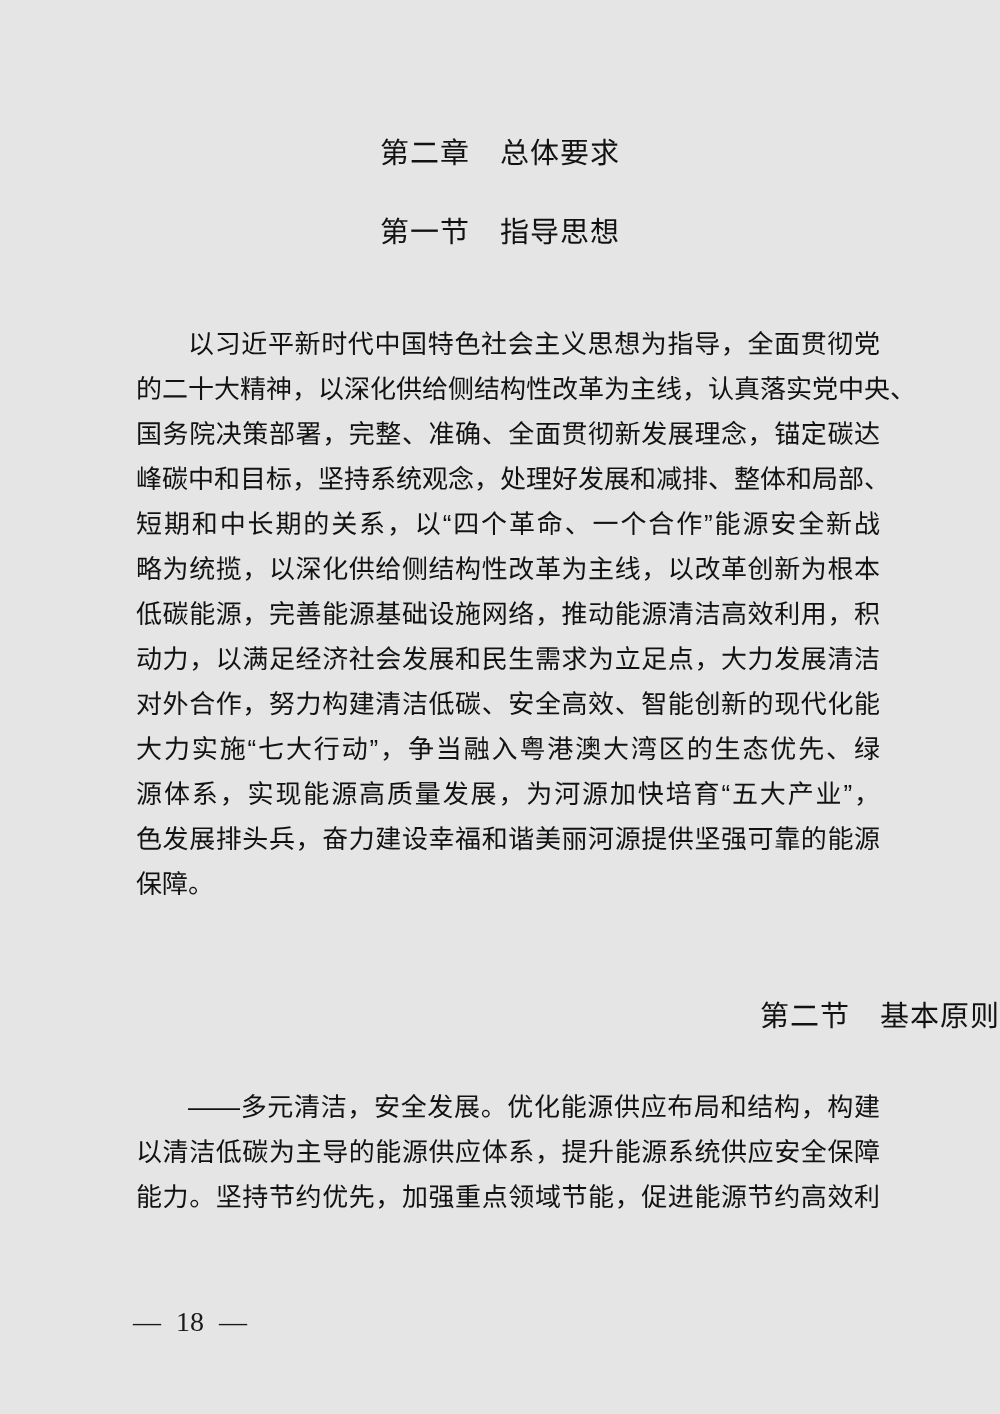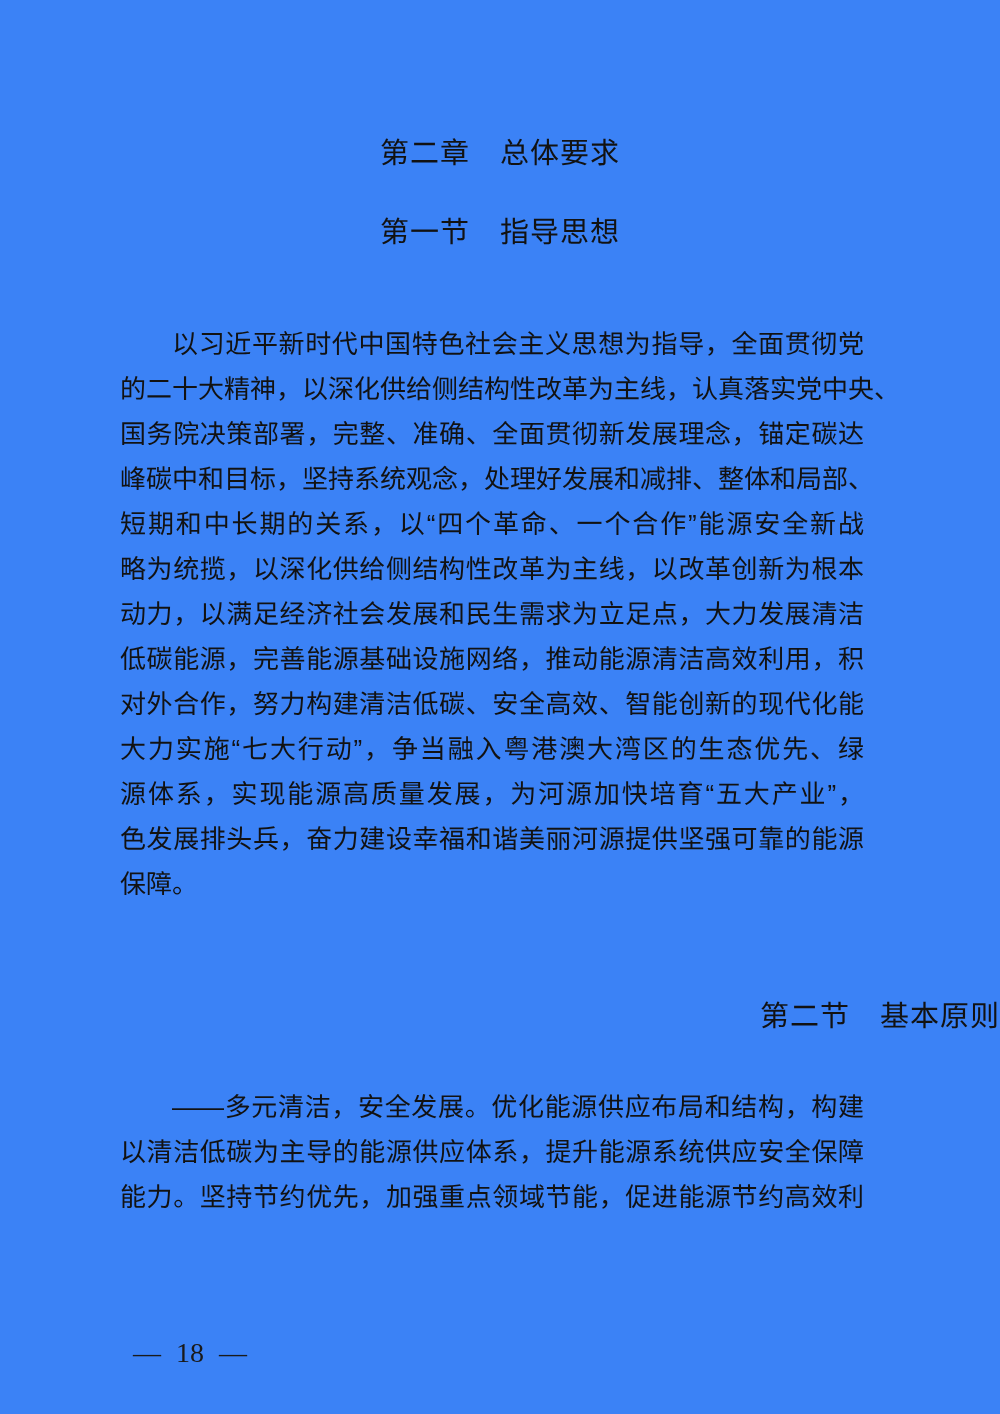--- a/index.html
+++ b/index.html
@@ -5,21 +5,21 @@
   html, body {
     margin: 0;
     padding: 0;
     background: #ffffff;
   }
   .page {
     position: relative;
     width: 1000px;
     height: 1414px;
     margin: 0 auto;
-    background: #3b82f6;
+    background: #e5e5e5;
     color: #121212;
     font-family: "Liberation Sans", sans-serif;
     overflow: hidden;
   }
   .heading {
     position: absolute;
     left: 0;
     width: 100%;
     text-align: center;
     font-size: 29px;
@@ -27,41 +27,41 @@
     font-weight: normal;
     letter-spacing: 1px;
     white-space: pre;
   }
   .chapter-heading { top: 134px; }
   .section1-heading { top: 213px; }
   .section2-heading { top: 997px; text-align: right; }
 
   .para {
     position: absolute;
-    left: 120px;
+    left: 136px;
     width: 744px;
   }
   .para-1 { top: 322px; }
   .para-2 { top: 1085px; }
 
   .para .line {
     height: 45px;
     line-height: 45px;
     font-size: 26px;
     text-align: justify;
     text-align-last: justify;
     text-justify: inter-character;
     white-space: nowrap;
   }
   .para .line:first-child { text-indent: 2em; }
   .para-1 .line:last-child { text-align-last: left; }
 
   .footer {
     position: absolute;
-    top: 1336px;
+    top: 1305px;
     left: 133px;
     font-family: "Liberation Serif", serif;
     font-size: 28px;
     line-height: 34px;
     color: #1a1a1a;
     word-spacing: 8px;
     white-space: pre;
   }
 </style>
 </head>
@@ -73,22 +73,22 @@
 
   <div class="heading section1-heading">第一节　指导思想</div>
 
   <div class="para para-1">
       <div class="line">以习近平新时代中国特色社会主义思想为指导，全面贯彻党</div>
       <div class="line">的二十大精神，以深化供给侧结构性改革为主线，认真落实党中央、</div>
       <div class="line">国务院决策部署，完整、准确、全面贯彻新发展理念，锚定碳达</div>
       <div class="line">峰碳中和目标，坚持系统观念，处理好发展和减排、整体和局部、</div>
       <div class="line">短期和中长期的关系，以“四个革命、一个合作”能源安全新战</div>
       <div class="line">略为统揽，以深化供给侧结构性改革为主线，以改革创新为根本</div>
+      <div class="line">低碳能源，完善能源基础设施网络，推动能源清洁高效利用，积</div>
       <div class="line">动力，以满足经济社会发展和民生需求为立足点，大力发展清洁</div>
-      <div class="line">低碳能源，完善能源基础设施网络，推动能源清洁高效利用，积</div>
       <div class="line">对外合作，努力构建清洁低碳、安全高效、智能创新的现代化能</div>
       <div class="line">大力实施“七大行动”，争当融入粤港澳大湾区的生态优先、绿</div>
       <div class="line">源体系，实现能源高质量发展，为河源加快培育“五大产业”，</div>
       <div class="line">色发展排头兵，奋力建设幸福和谐美丽河源提供坚强可靠的能源</div>
       <div class="line">保障。</div>
     </div>
 
   <div class="heading section2-heading">第二节　基本原则</div>
 
   <div class="para para-2">

